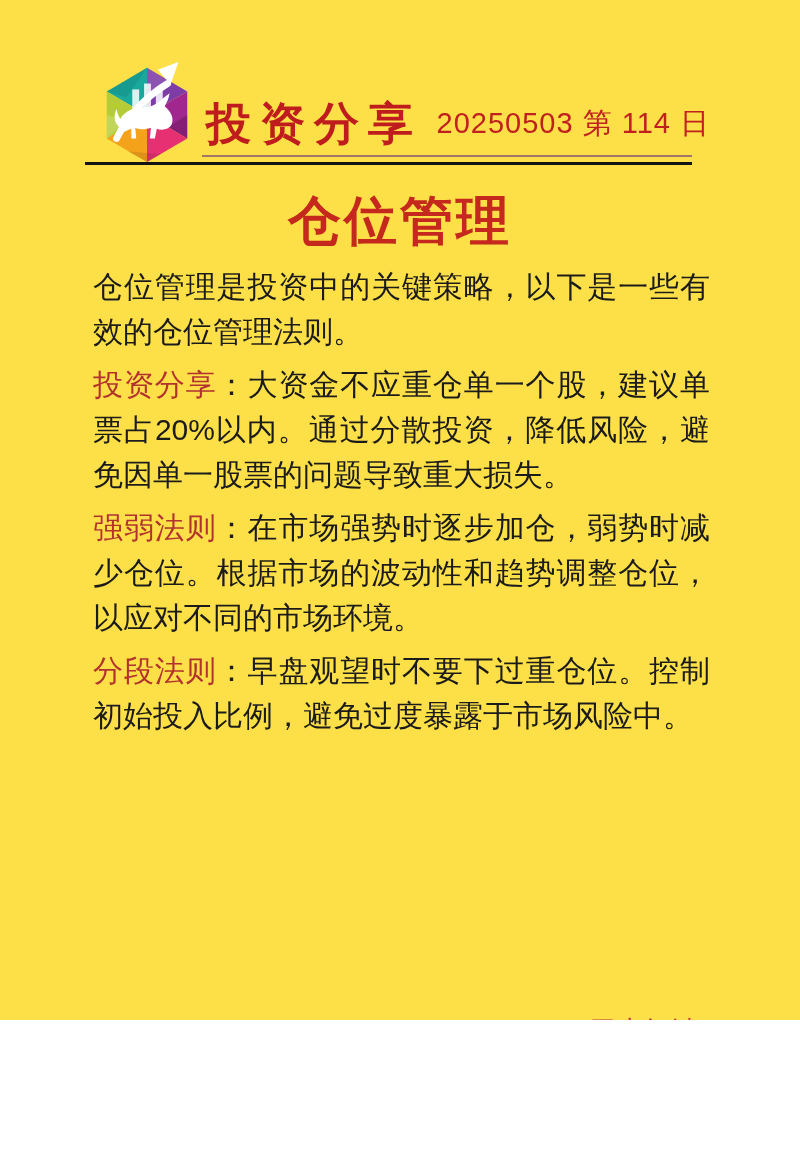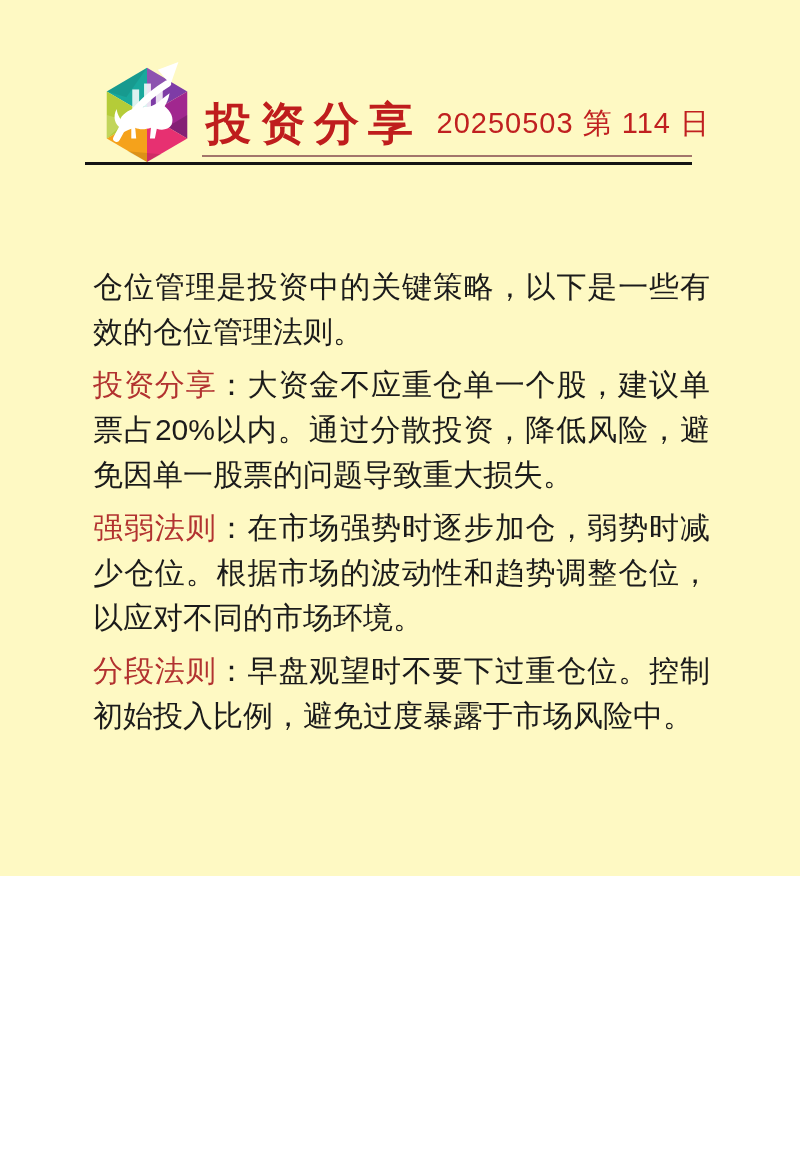--- a/index.html
+++ b/index.html
@@ -1,19 +1,19 @@
 <!DOCTYPE html>
 <html><head>
 <meta charset="utf-8">
 <style>
   html,body{margin:0;padding:0;background:#ffffff;}
   .page{
     position:relative;
-    width:800px;height:876px;
-    background:#fef9c3;
+    width:800px;height:1020px;
+    background:#fde047;
     font-family:"Liberation Sans","DejaVu Sans",sans-serif;
     overflow:hidden;
   }
   .logo{
     position:absolute;left:93px;top:58px;width:108px;height:110px;
   }
   .brand{
     position:absolute;left:206px;top:94px;
     font-size:45px;font-weight:bold;color:#bf1d1d;letter-spacing:9px;
     white-space:nowrap;
@@ -90,20 +90,21 @@
         <path fill="#ffffff" d="M29,72 C22,68 20,60 24,52 C25,58 28,64 33,68 Z"></path>
       </g>
     </svg>
 
     <div class="brand">投资分享</div>
     <div class="date">20250503 第 114 日</div>
     <div class="rule-red"></div>
     <div class="rule-black"></div>
   </div>
 
+  <div class="title">仓位管理</div>
 
   <div class="body-text">
     <p><span>仓位管理是投资中的关键策略，以下是一些有效的仓位管理法则。</span></p>
     <p><span class="lead">投资分享</span><span>：大资金不应重仓单一个股，建议单票占20%以内。通过分散投资，降低风险，避免因单一股票的问题导致重大损失。</span></p>
     <p><span class="lead">强弱法则</span><span>：在市场强势时逐步加仓，弱势时减少仓位。根据市场的波动性和趋势调整仓位，以应对不同的市场环境。</span></p>
     <p><span class="lead">分段法则</span><span>：早盘观望时不要下过重仓位。控制初始投入比例，避免过度暴露于市场风险中。</span></p>
   </div>
 
   <div class="footer">@罗丰阅读</div>
 

